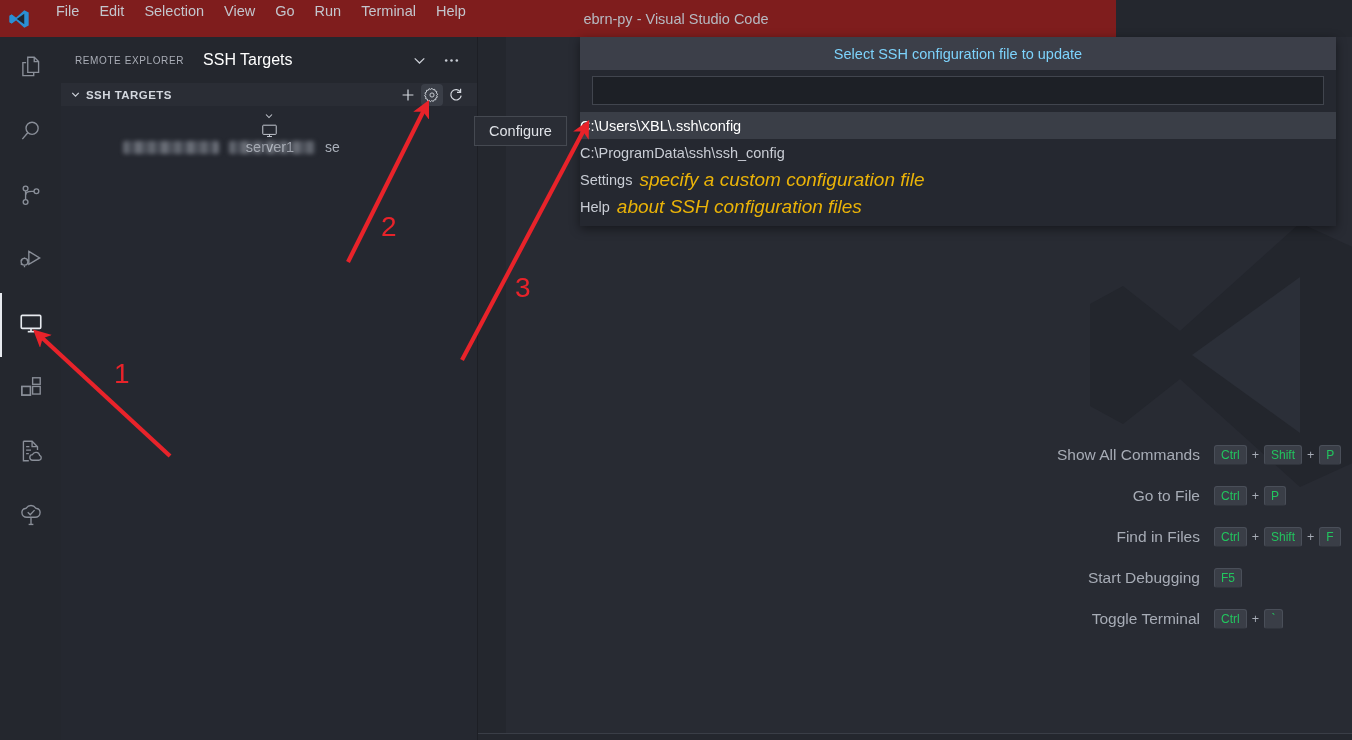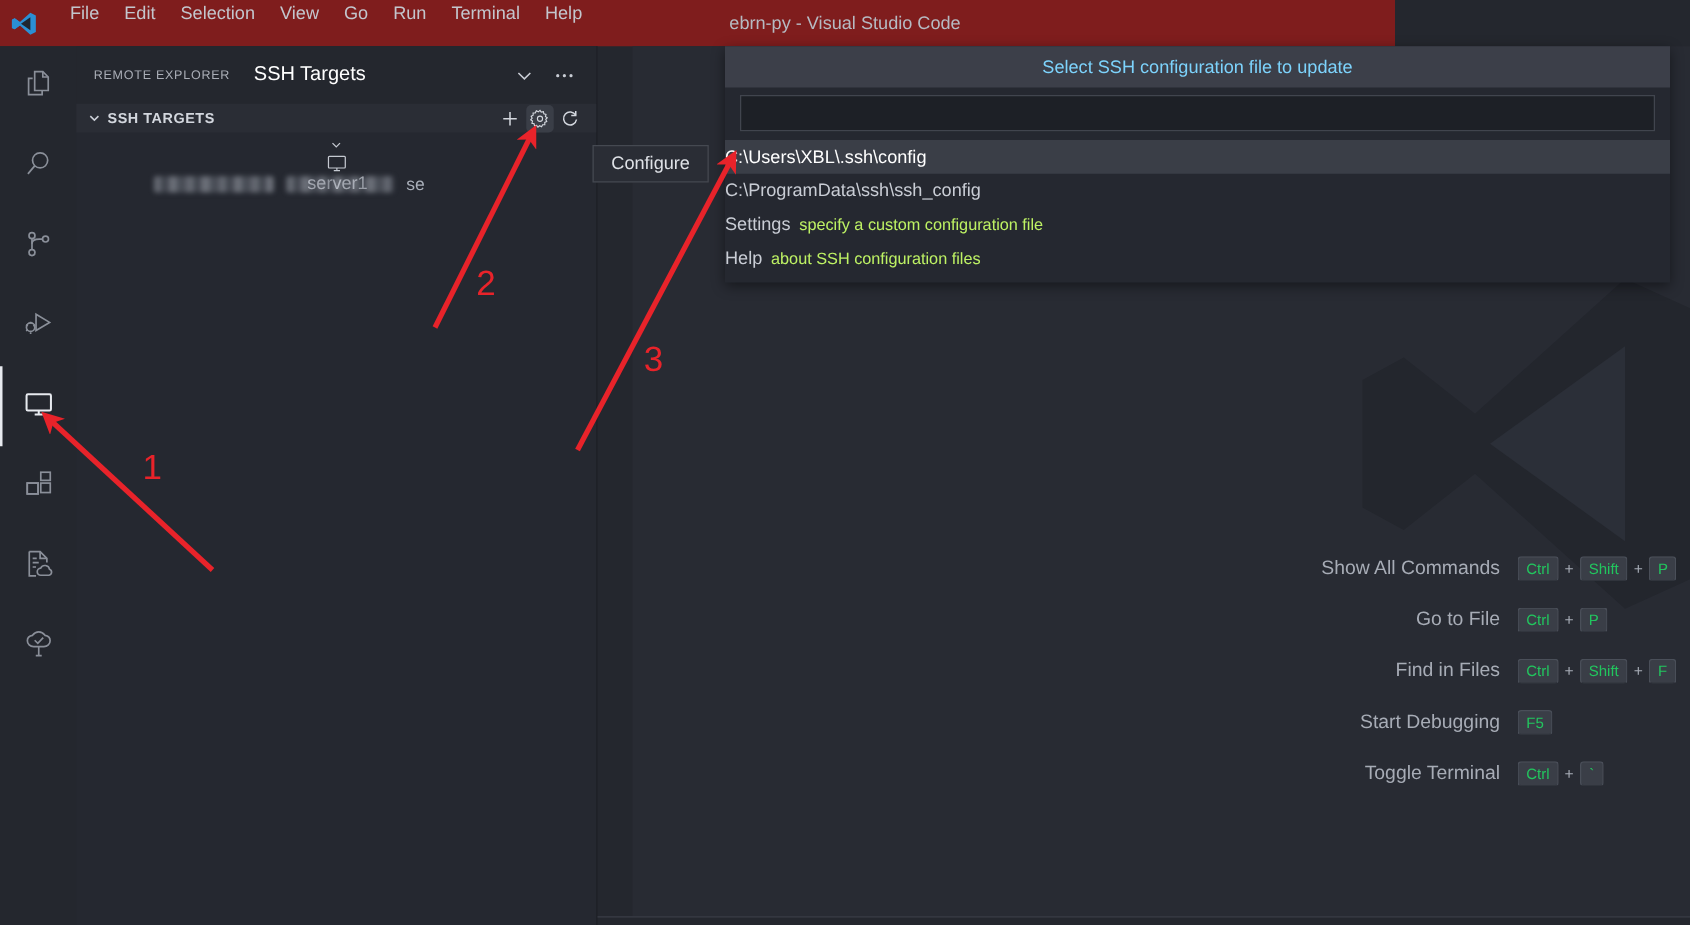--- a/index.html
+++ b/index.html
@@ -139,21 +139,21 @@
     color: #dfe2e7; font-size: 14px; padding: 0 6px;
     font-family: "Liberation Sans", sans-serif;
   }
   .qp-list { padding-bottom: 6px; }
   .qp-item {
     height: 27px; display: flex; align-items: center; 
     font-size: 14.5px; color: #c9cdd5; gap: 7px;
   }
   .qp-item.selected { background: #3a3e47; color: #ffffff; }
   .qp-item .qp-main { color: inherit; }
-  .qp-item .qp-desc { font-size: 13px; color: #bef264; }
+  .qp-item .qp-desc { font-size: 19px; color: #eab308; font-style: italic; }
 
   
   .tooltip {
     position: absolute; left: 440px; top: 116px; width: 93px; height: 30px;
     background: #2a2d35; border: 1px solid #454951;
     display: flex; align-items: center; justify-content: center;
     font-size: 14.5px; color: #dfe2e7; z-index: 50; margin-left: 34px;
   }
 
   

